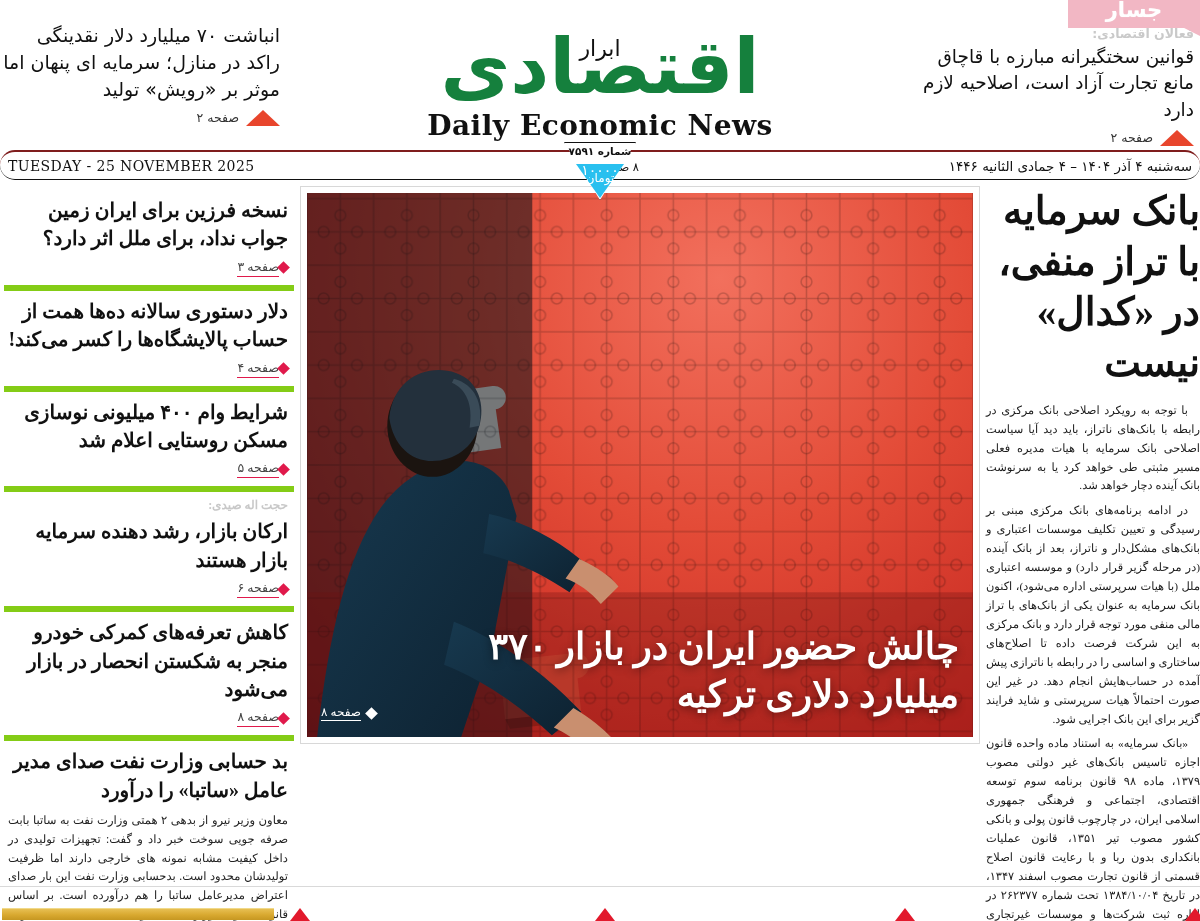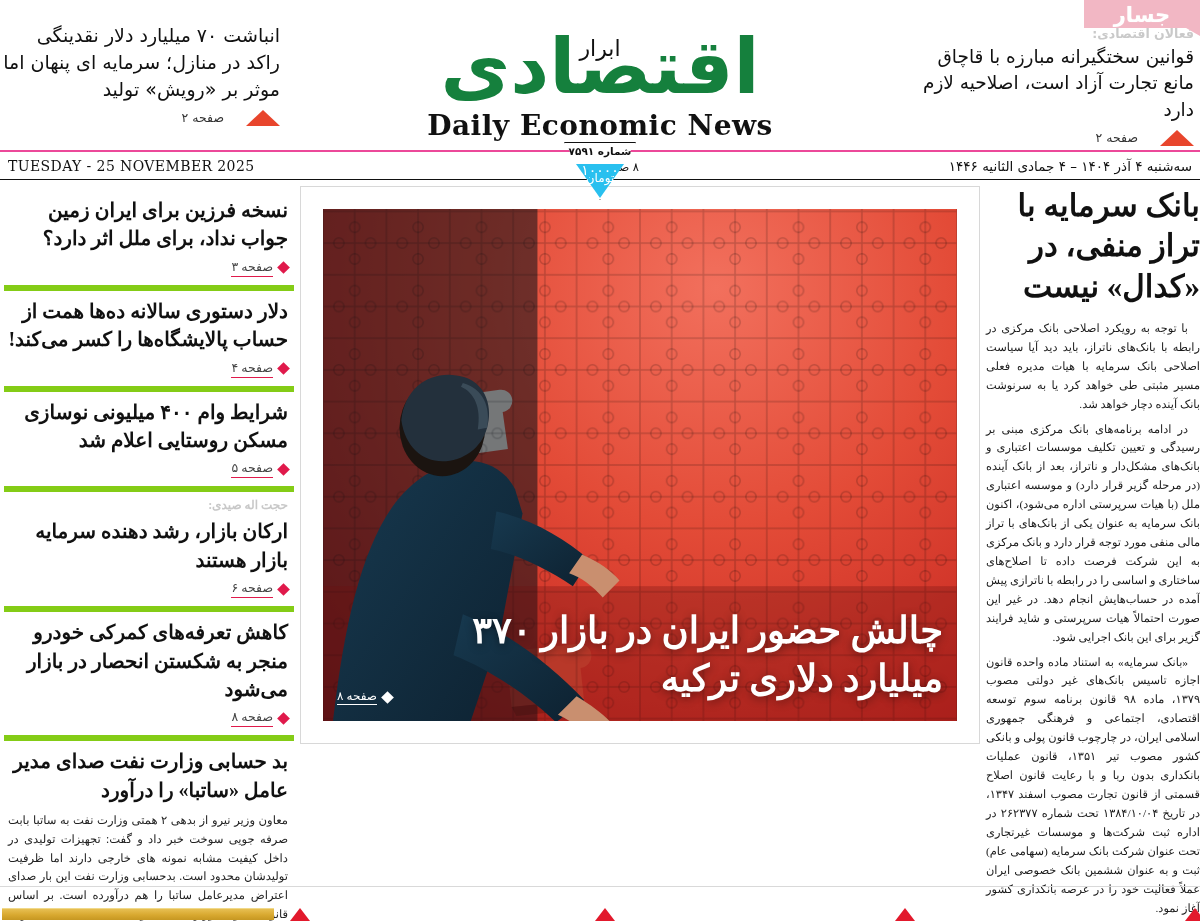--- a/index.html
+++ b/index.html
@@ -9,23 +9,23 @@
     background:#ffffff;
     font-family:"DejaVu Sans","Liberation Sans",sans-serif;
     overflow:hidden;
     position:relative;
     color:#111;
   }
   .page{position:relative;width:1200px;height:921px;overflow:hidden;}
 
   
   .ribbon{
-    position:absolute;top:0;right:0;width:116px;height:36px;
+    position:absolute;top:0;right:0;width:132px;height:36px;
     background:#f2b7c4;
-    display:flex;align-items:center;justify-content:center;
+    display:flex;align-items:flex-start;justify-content:center;
     clip-path:polygon(0 0,100% 0,100% 100%,88% 78%,0 78%);
   }
   .ribbon .rtext{
     font-size:21px;font-weight:700;color:#ffffff;
     letter-spacing:1px;line-height:1;margin-bottom:5px;
     text-shadow:0 0 1px rgba(255,255,255,.6);
   }
 
   
   .masthead{
@@ -42,21 +42,21 @@
   }
   .promo-kicker{
     font-size:12.5px;font-weight:700;color:#c9c9c9;margin-bottom:3px;
   }
   .promo-head{
     font-size:18.5px;font-weight:400;line-height:1.42;color:#111;
     letter-spacing:-.2px;
   }
   .promo-head.left{font-size:19px;}
   .pageref{
-    display:flex;align-items:center;gap:22px;margin-top:7px;
+    display:flex;align-items:center;gap:7px;margin-top:7px;
     justify-content:flex-start;direction:rtl;
   }
   .tri{
     width:0;height:0;border-left:17px solid transparent;
     border-right:17px solid transparent;border-bottom:16px solid #e8452c;
   }
   .pageref .lbl{font-size:12.5px;color:#333;font-weight:400;}
 
   
   .logo-block{
@@ -103,22 +103,23 @@
     font-size:14px;color:#fff;letter-spacing:1px;z-index:3;
   }
   .pricetri .unit{
     position:absolute;top:29px;left:0;right:0;text-align:center;
     font-size:12px;color:#fff;z-index:3;
   }
 
   
   .datebar{
     position:absolute;top:150px;left:0;width:1200px;height:30px;
-    border-top:2px solid #ec4899;border-bottom:1px solid #111;
+    border-top:2px solid #7f1d1d;border-bottom:1px solid #111;
     box-sizing:border-box;
+    border-radius:15px;
   }
   .datebar .en{
     position:absolute;left:8px;top:6px;
     font-family:"DejaVu Serif","Liberation Serif",serif;
     font-size:14px;color:#111;font-variant:small-caps;letter-spacing:.4px;
   }
   .datebar .fa{
     position:absolute;right:8px;top:6px;font-size:13.5px;color:#111;
   }
   .datebar .pages{
@@ -131,38 +132,38 @@
 
   
   .col-left{position:absolute;right:906px;top:0;width:290px;}
   .ln{padding:6px 6px 8px 4px;text-align:right;}
   .ln + .ln{border-top:6px solid #84cc16;}
   .ln .kick{font-size:12px;color:#c8c8c8;font-weight:700;margin-bottom:4px;}
   .ln h3{
     margin:0;font-size:20px;line-height:1.42;font-weight:700;color:#111;
     letter-spacing:-.3px;
   }
-  .ref-sm{display:flex;align-items:center;gap:6px;margin-top:6px;}
+  .ref-sm{display:flex;align-items:center;margin-top:6px;}
   .diamond{
     width:9px;height:9px;background:#e0194b;transform:rotate(45deg);
     flex:0 0 auto;
   }
   .ref-sm .lbl{
     font-size:12.5px;color:#444;border-bottom:1px solid #e0194b;
     padding-bottom:1px;
   }
   .ln p.body{
     margin:8px 0 0;font-size:11.6px;line-height:1.62;color:#222;
     text-align:justify;
   }
 
   
   .col-mid{
     position:absolute;left:300px;top:0;width:680px;height:558px;
-    border:1px solid #d8d8d8;box-sizing:border-box;padding:22px;
+    border:1px solid #d8d8d8;box-sizing:border-box;padding:6px;
     background:#fff;
   }
   .photo{
     position:relative;width:100%;height:100%;overflow:hidden;background:#cc1f1f;
   }
   .photo svg{position:absolute;inset:0;width:100%;height:100%;}
   .photo-head{
     position:absolute;right:14px;bottom:18px;left:120px;
     text-align:right;color:#fff;font-weight:700;
     font-size:37px;line-height:1.3;letter-spacing:-.5px;
@@ -170,21 +171,21 @@
   }
   .photo-ref{
     position:absolute;left:14px;bottom:16px;display:flex;align-items:center;gap:6px;
   }
   .photo-ref .lbl{font-size:12px;color:#fff;border-bottom:1px solid #fff;}
   .photo-ref .diamond{background:#fff;}
 
   
   .col-right{position:absolute;left:986px;top:0;width:214px;}
   .col-right h2{
-    margin:0 0 12px;text-align:right;font-size:31px;line-height:1.3;
+    margin:0 0 12px;text-align:right;font-size:39px;line-height:1.3;
     font-weight:700;color:#111;letter-spacing:-.6px;
   }
   .col-right p{
     margin:0 0 6px;font-size:11.4px;line-height:1.66;color:#1a1a1a;
     text-align:justify;text-indent:12px;
   }
 
   
   .bottom{
     position:absolute;left:0;top:894px;width:1200px;height:27px;overflow:hidden;

